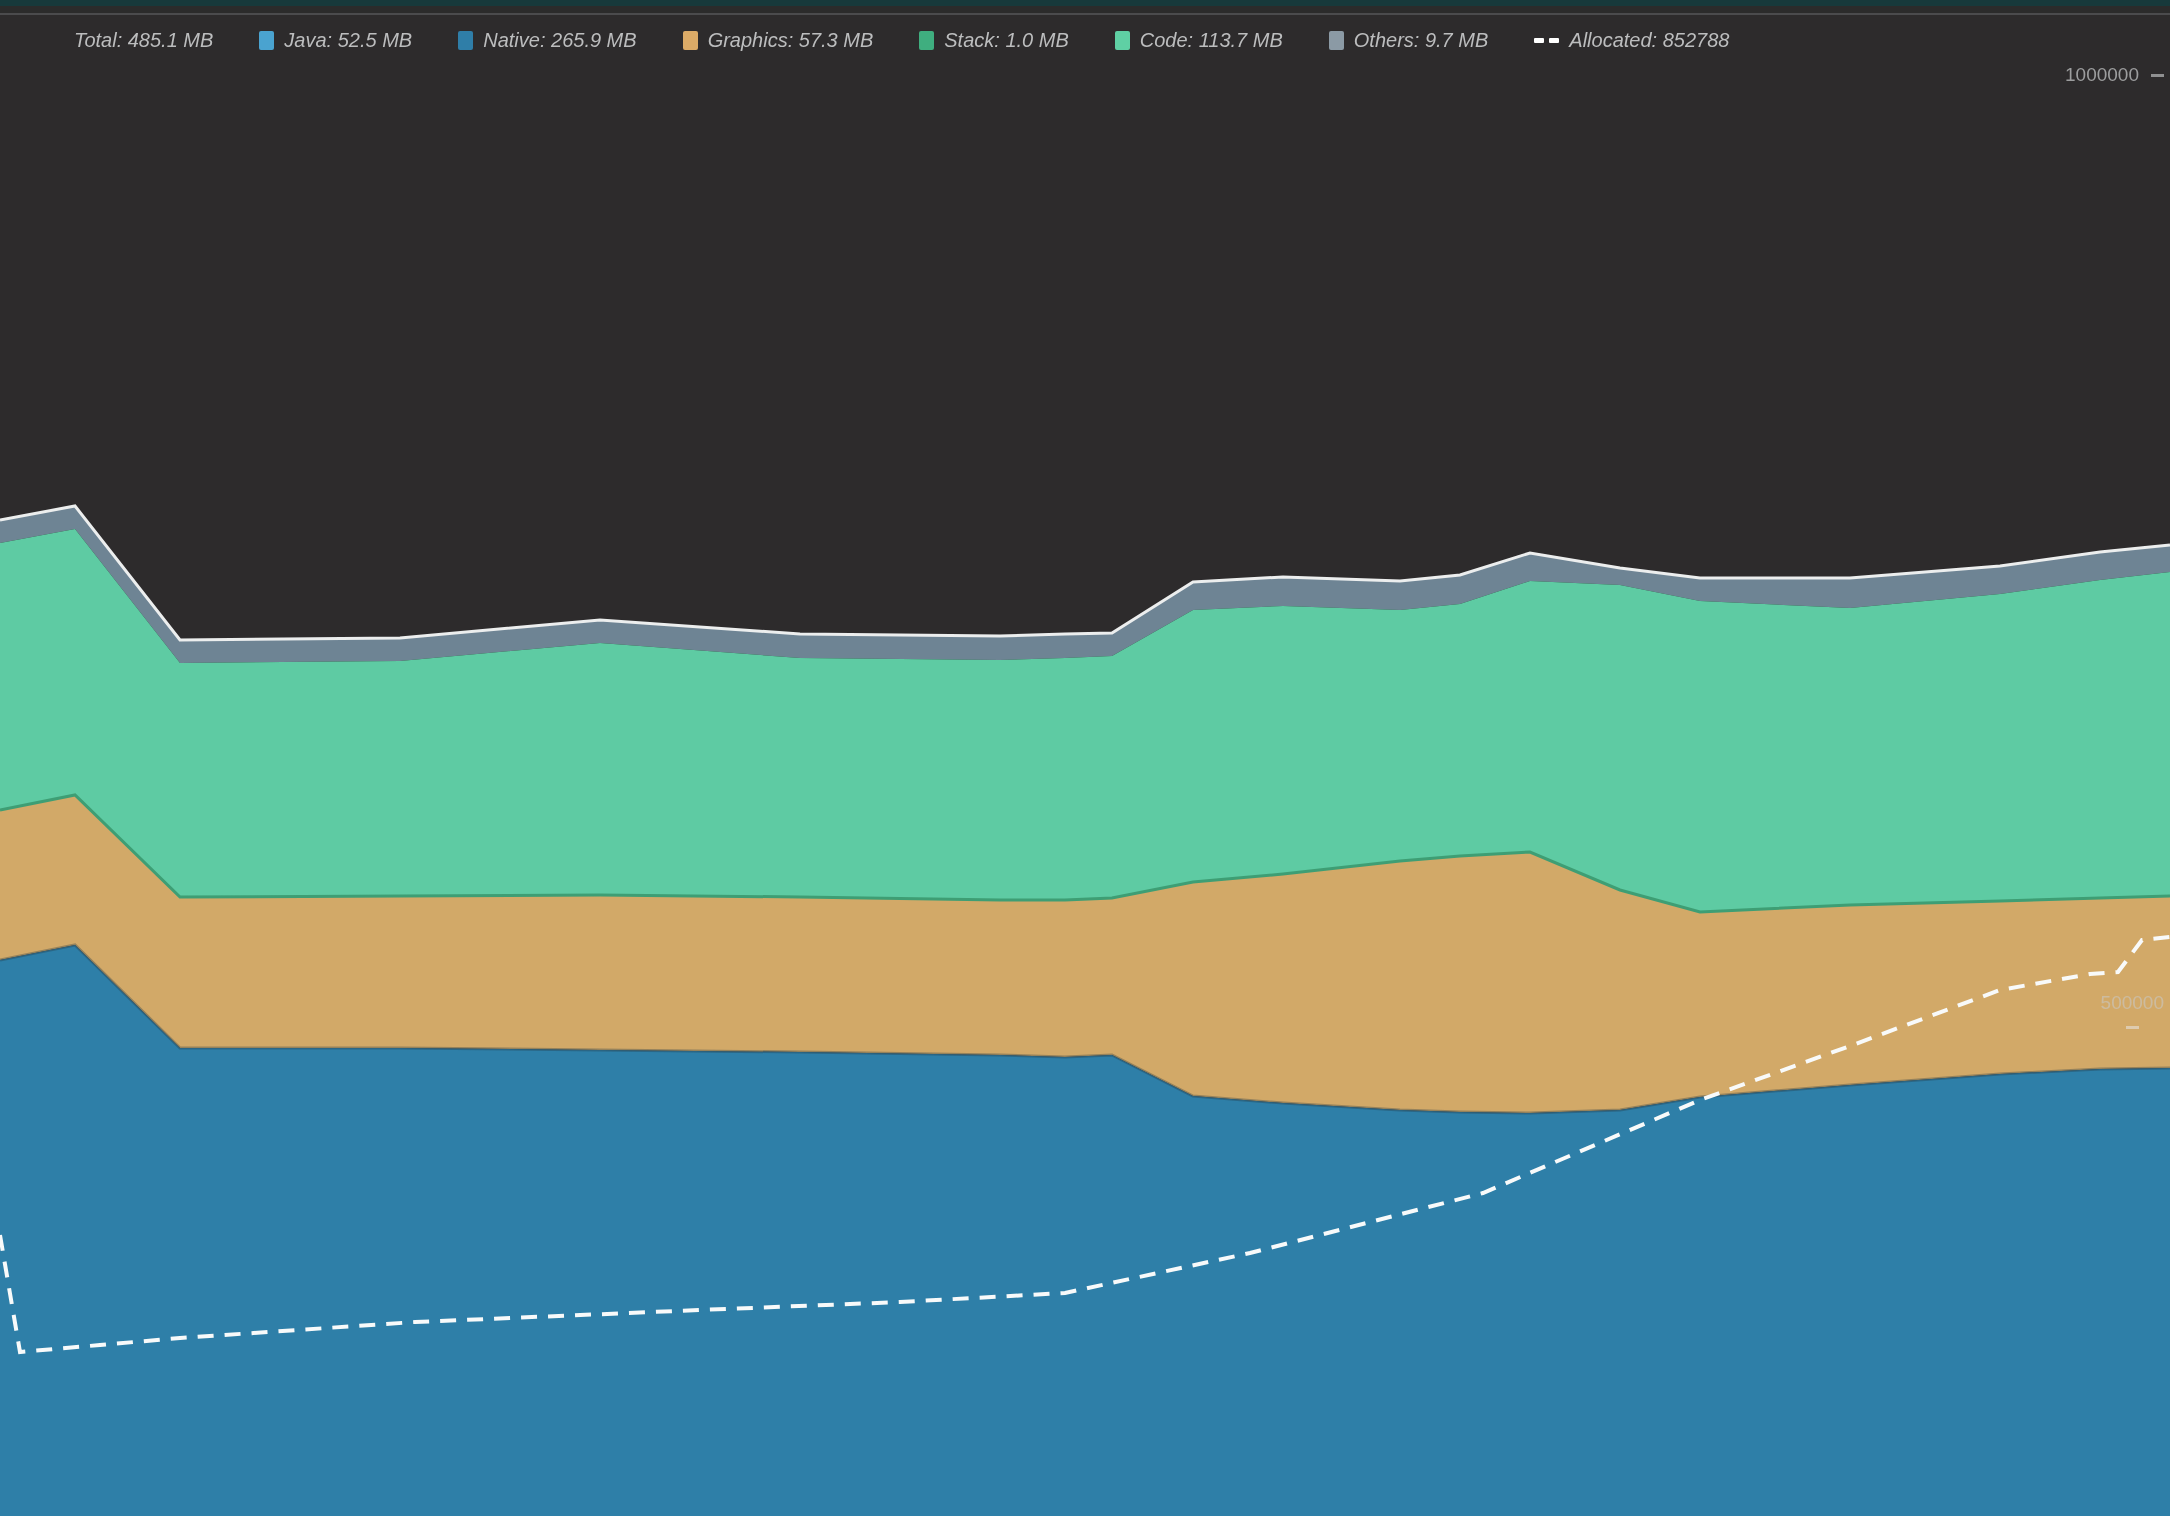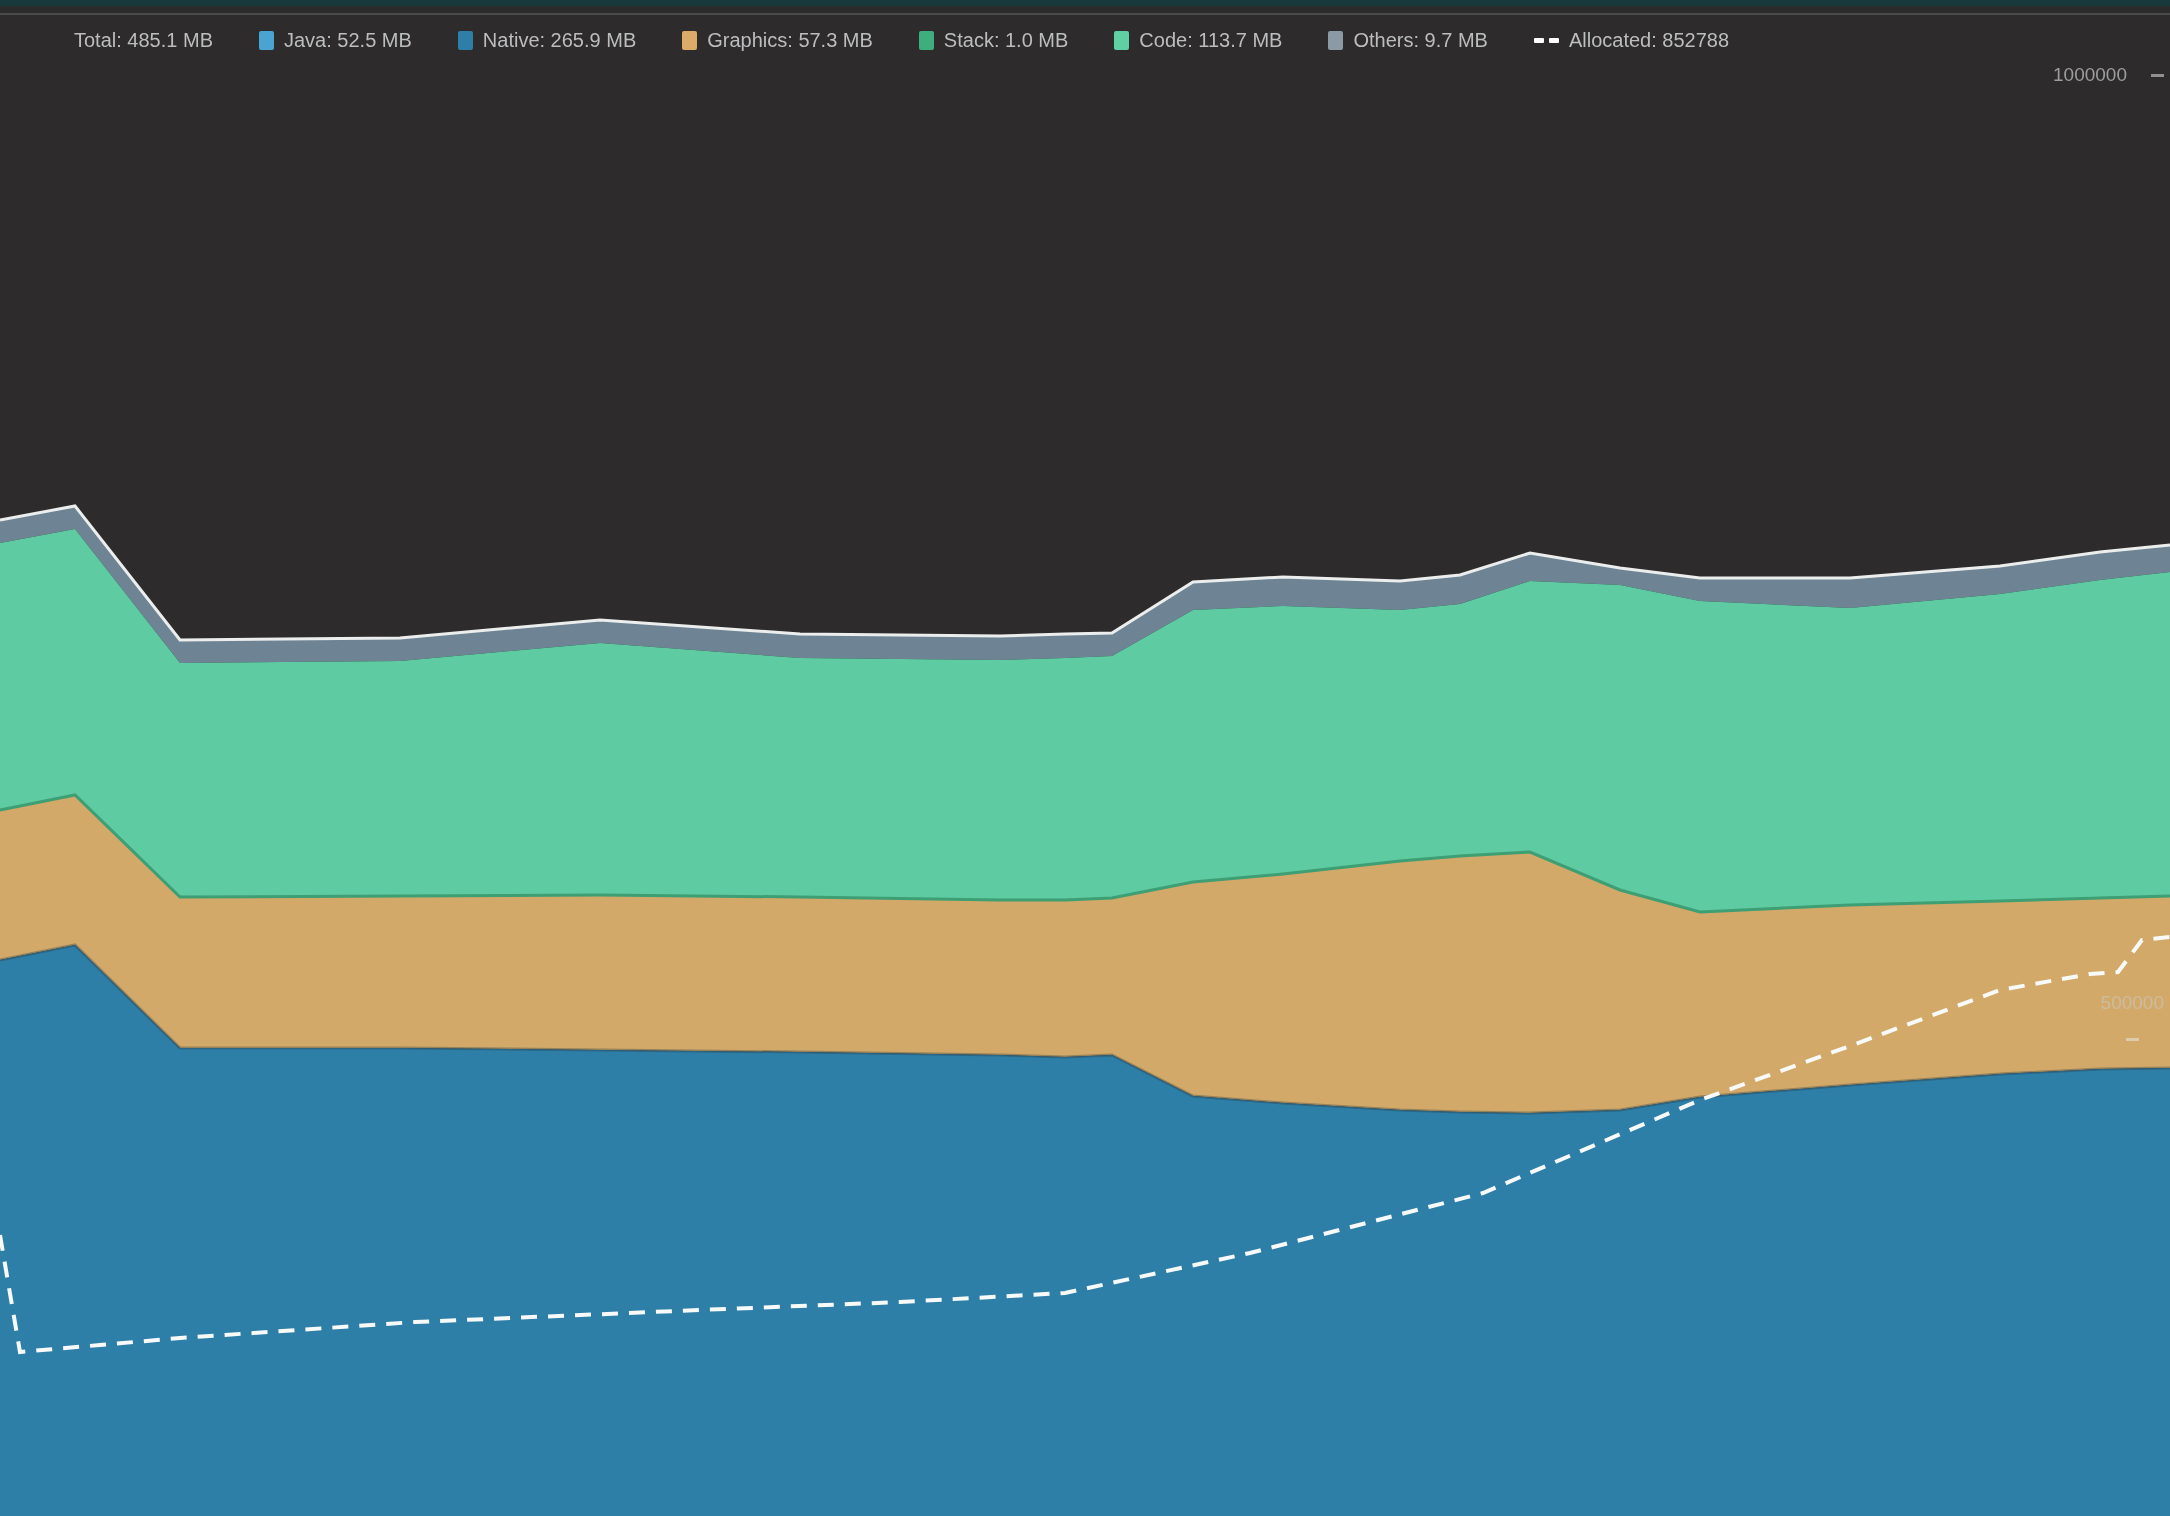--- a/index.html
+++ b/index.html
@@ -6,28 +6,28 @@
   .screen{
     position:relative;width:2170px;height:1516px;overflow:hidden;
     background:#2d2b2c;font-family:"Liberation Sans",sans-serif;
   }
   .top-strip{position:absolute;left:0;top:0;width:100%;height:6px;background:#17393b;}
   .toolbar-strip{position:absolute;left:0;top:6px;width:100%;height:7px;background:#2b2b2b;border-bottom:2px solid #4b4b4d;}
   .chart-svg{position:absolute;left:0;top:0;width:2170px;height:1516px;display:block;}
   .legend{
     position:absolute;left:74px;top:26px;right:40px;height:28px;
     display:flex;align-items:center;gap:46px;
-    color:#bcbdbe;font-size:20px;white-space:nowrap;z-index:5;
+    color:#bcbdbe;font-size:20px;white-space:nowrap;z-index:5;font-style:italic;
   }
   .legend-item{display:flex;align-items:center;gap:10px;}
   .swatch{width:15px;height:19px;border-radius:2px;flex:0 0 auto;}
   .dash-swatch{display:flex;gap:5px;align-items:center;flex:0 0 auto;}
   .dash-swatch i{display:block;width:10px;height:5px;background:#fff;border-radius:1px;}
   .axis-tick{
-    position:absolute;right:6px;display:flex;align-items:center;gap:24px;
+    position:absolute;right:6px;display:flex;align-items:center;gap:12px;
     font-size:19px;z-index:4;
   }
   .axis-tick .bar{width:13px;height:3px;}
   .tick-0{color:#9c9d9e;} .tick-0 .bar{background:#8f9091;}
   .tick-1{color:#c9cbcc;opacity:.55;flex-direction:column;} .tick-1 .bar{background:#e8e8e8;}
 </style>
 </head>
 <body>
 
 <div class="screen">

